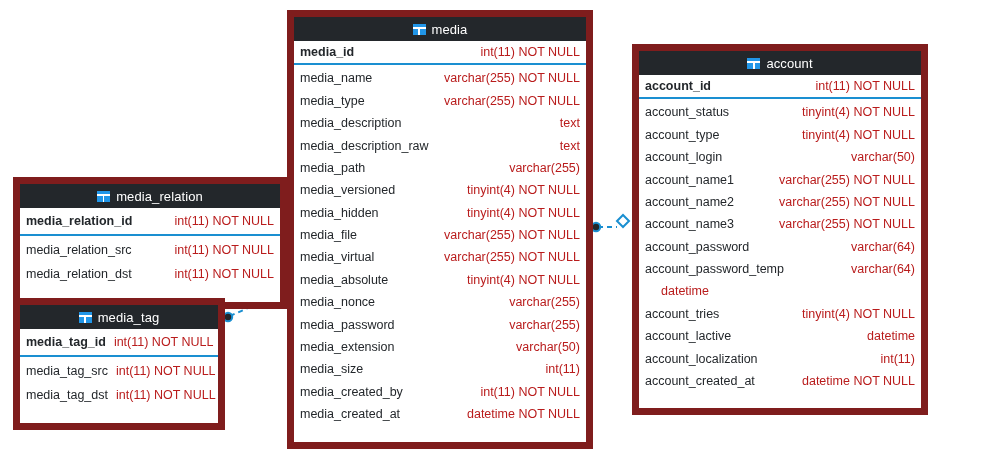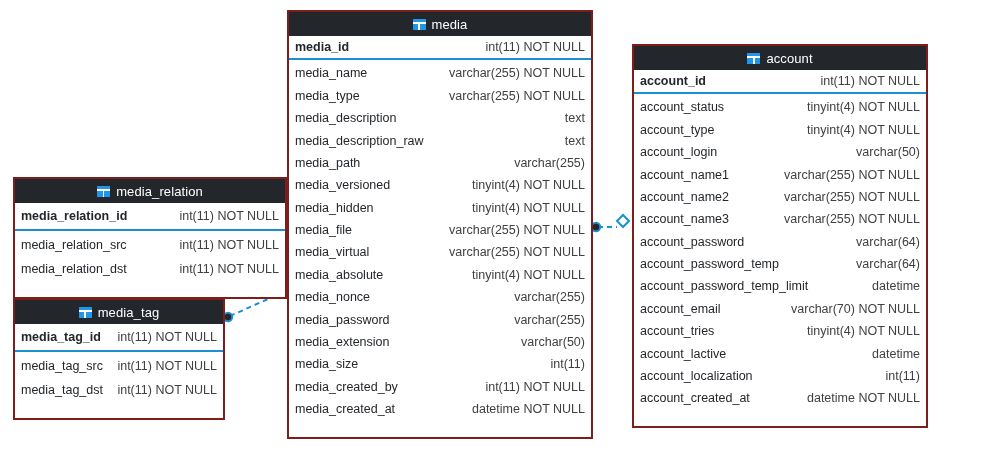--- a/index.html
+++ b/index.html
@@ -31,21 +31,21 @@
     width: 987px;
     height: 455px;
     overflow: visible;
     pointer-events: none;
   }
 
   
   .entity {
     position: absolute;
     box-sizing: border-box;
-    border: 2px solid #7f1d1d;
+    border: 7px solid #7f1d1d;
     background: #ffffff;
     font-size: 12.5px;
     line-height: 1;
   }
 
   .entity-header {
     background: #23272b;
     color: #ffffff;
     height: 24px;
     display: flex;
@@ -92,21 +92,21 @@
     justify-content: space-between;
     padding: 0 6px;
     height: 22.4px;
     white-space: nowrap;
     color: #23272b;
   }
   .field .fname {
     color: #23272b;
   }
   .field .ftype {
-    color: #404040;
+    color: #b91c1c;
     padding-left: 16px;
   }
   .pk-row .field {
     height: 25px;
   }
   .pk-row .fname {
     font-weight: bold;
   }
 
   .fields-body {
@@ -278,26 +278,21 @@
         </div>
       <div class="field">
           <span class="fname">account_password</span>
           <span class="ftype">varchar(64)</span>
         </div>
       <div class="field">
           <span class="fname">account_password_temp</span>
           <span class="ftype">varchar(64)</span>
         </div>
       <div class="field">
-          <span class="fname">account_password_temp_limit</span>
           <span class="ftype">datetime</span>
-        </div>
-      <div class="field">
-          <span class="fname">account_email</span>
-          <span class="ftype">varchar(70) NOT NULL</span>
         </div>
       <div class="field">
           <span class="fname">account_tries</span>
           <span class="ftype">tinyint(4) NOT NULL</span>
         </div>
       <div class="field">
           <span class="fname">account_lactive</span>
           <span class="ftype">datetime</span>
         </div>
       <div class="field">

